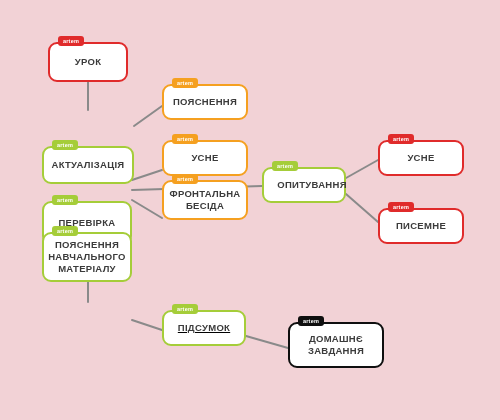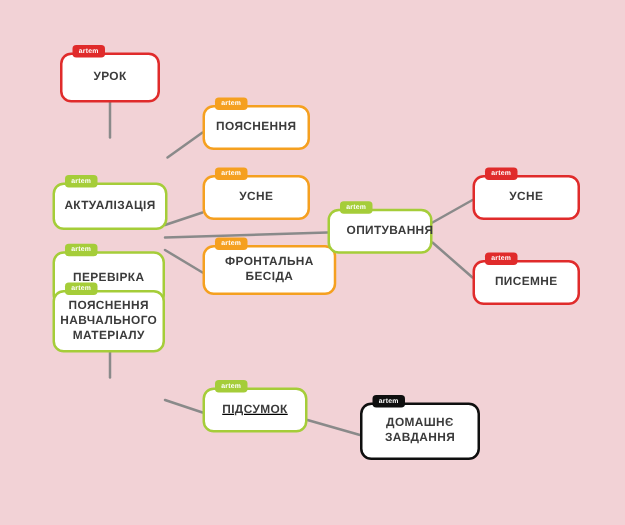--- a/index.html
+++ b/index.html
@@ -99,21 +99,21 @@
       <span class="node-label">ПОЯСНЕННЯ</span>
     </div>
     <div class="node" style="left: 42px; top: 166px; width: 90px; height: 44px; border-color: rgb(165, 205, 57); margin-top: 35px;">
       <span class="tag" style="background: rgb(165, 205, 57);">artem</span>
       <span class="node-label">ПЕРЕВІРКА</span>
     </div>
     <div class="node" style="left: 162px; top: 140px; width: 86px; height: 36px; border-color: rgb(245, 160, 32);">
       <span class="tag" style="background: rgb(245, 160, 32);">artem</span>
       <span class="node-label">УСНЕ</span>
     </div>
-    <div class="node" style="left: 162px; top: 196px; width: 107px; height: 40px; border-color: rgb(245, 160, 32);">
+    <div class="node" style="left: 162px; top: 180px; width: 86px; height: 40px; border-color: rgb(245, 160, 32);">
       <span class="tag" style="background: rgb(245, 160, 32);">artem</span>
       <span class="node-label">ФРОНТАЛЬНА
 БЕСІДА</span>
     </div>
     <div class="node" style="left: 262px; top: 167px; width: 84px; height: 36px; border-color: rgb(165, 205, 57); padding-left: 16px;">
       <span class="tag" style="background: rgb(165, 205, 57);">artem</span>
       <span class="node-label">ОПИТУВАННЯ</span>
     </div>
     <div class="node" style="left: 378px; top: 140px; width: 86px; height: 36px; border-color: rgb(224, 43, 43);">
       <span class="tag" style="background: rgb(224, 43, 43);">artem</span>

